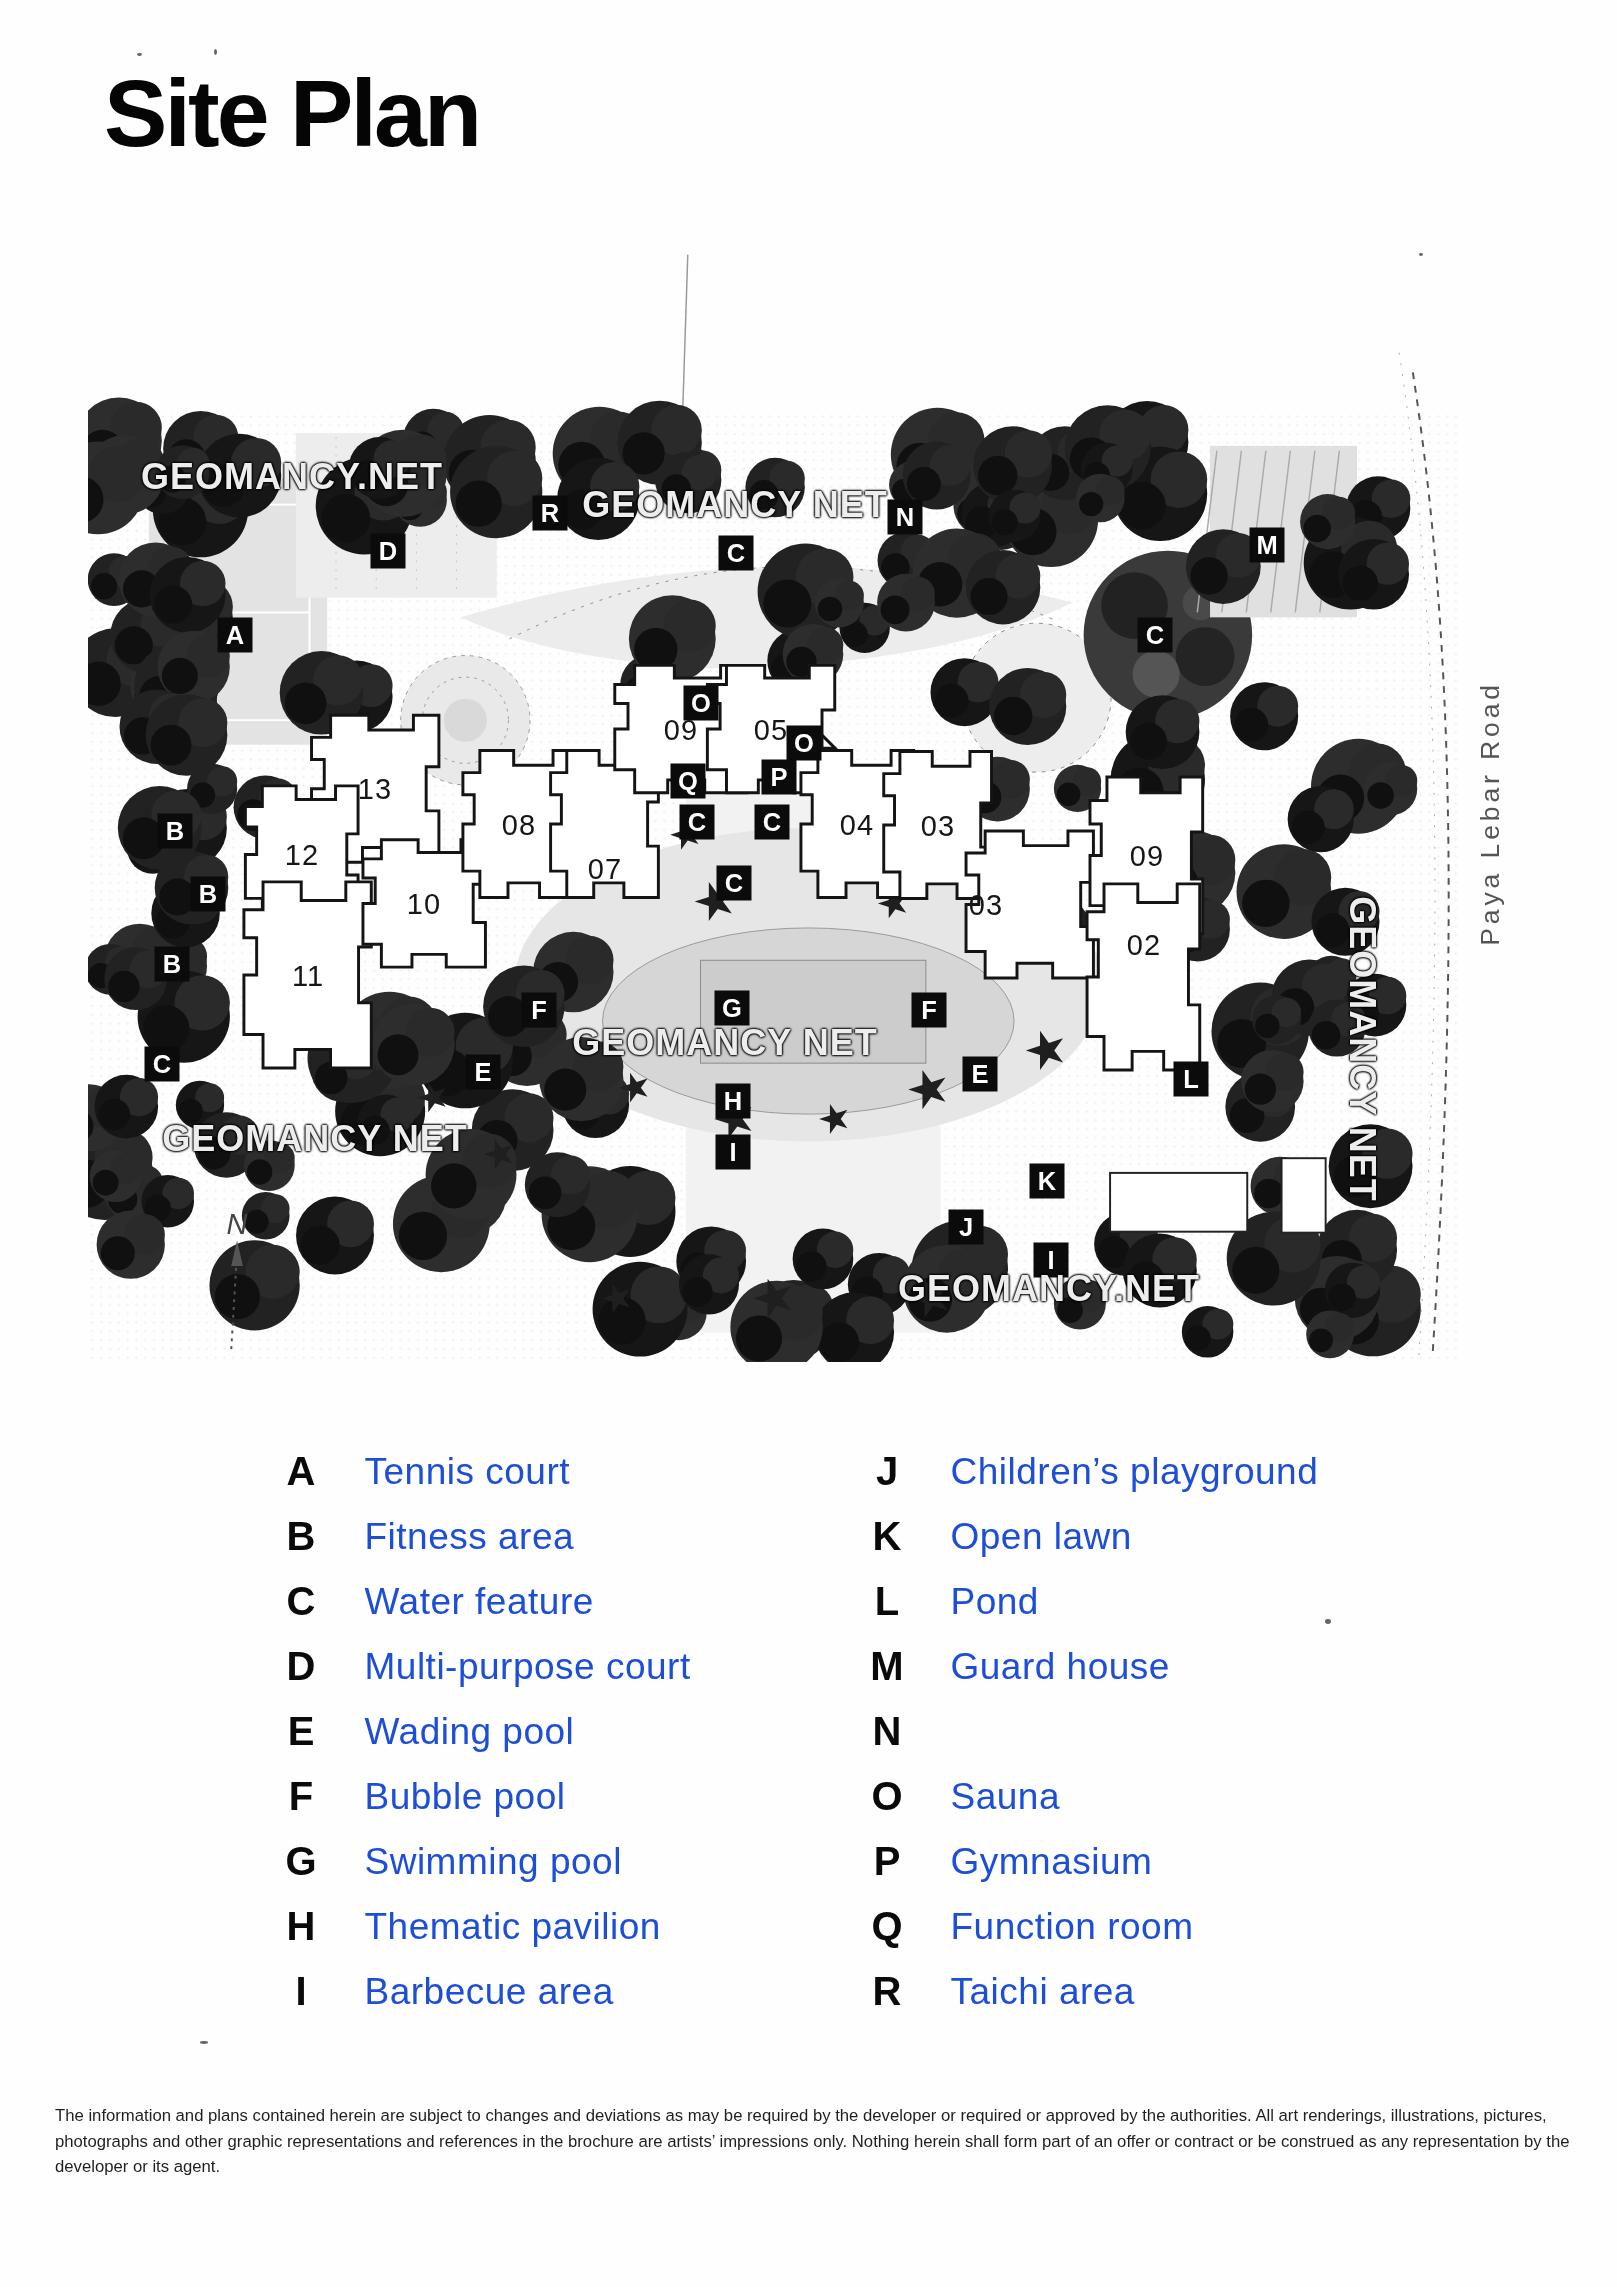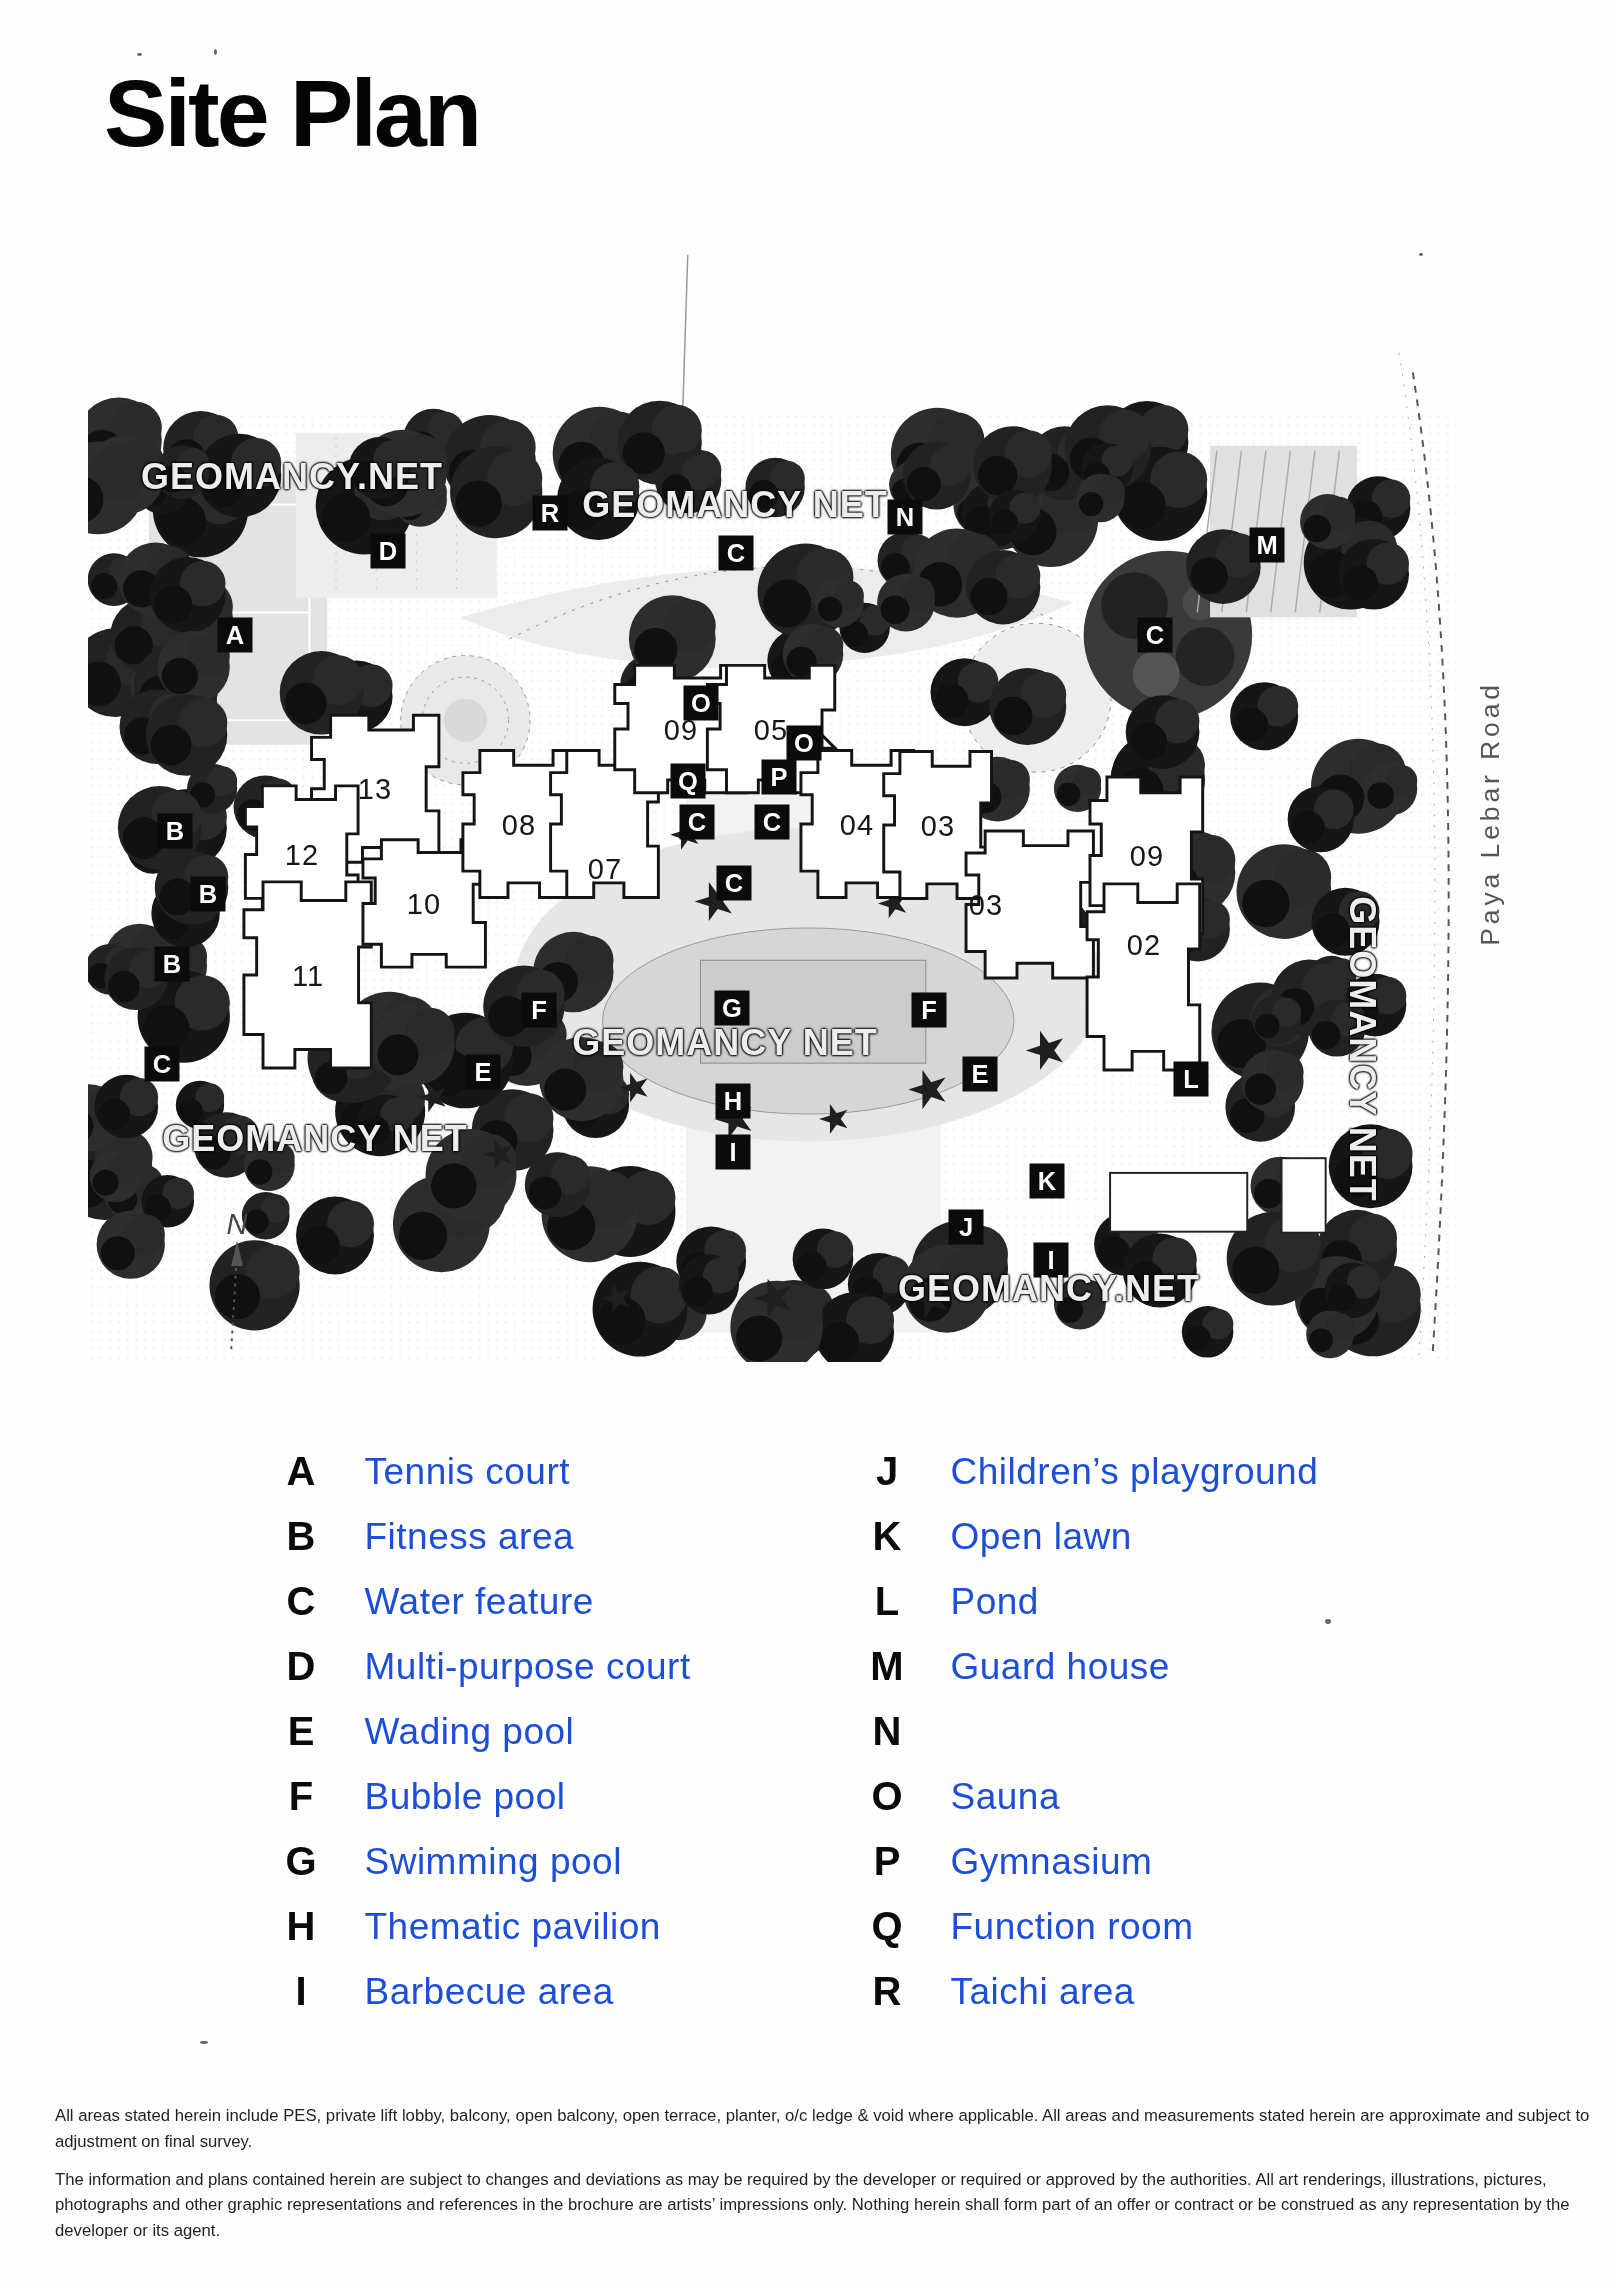--- a/index.html
+++ b/index.html
@@ -731,21 +731,20 @@
       <span class="legend-letter">Q</span>
       <span class="legend-label">Function room</span>
     </div>
     <div class="legend-row">
       <span class="legend-letter">R</span>
       <span class="legend-label">Taichi area</span>
     </div>
   </div>
 
 <div class="disclaimer">
-  <p>All areas stated herein include PES,  private lift lobby, balcony, open balcony, open terrace, planter, o/c ledge  &amp; void where applicable.  All areas and measurements stated herein are  approximate and subject to adjustment on final  survey.</p>
   <p>The information and plans contained herein are  subject to changes and deviations as may be required by the developer or  required or approved by the authorities.  All art renderings,  illustrations, pictures, photographs and other graphic representations and  references in the brochure are artists’ impressions only.  Nothing herein  shall form part of an offer or contract or be construed as any representation by  the developer or its agent.</p>
 </div>
 
 <div class="speck" style="left:137px;top:53px;width:4.9px;height:2.9px;"></div>
 <div class="speck" style="left:214px;top:49px;width:2.9px;height:5.9px;"></div>
 <div class="speck" style="left:1419px;top:253px;width:3.9px;height:2.9px;"></div>
 <div class="speck" style="left:1325px;top:1619px;width:5.9px;height:4.9px;"></div>
 <div class="speck" style="left:200px;top:2041px;width:7.8px;height:2.9px;"></div>
 
 

